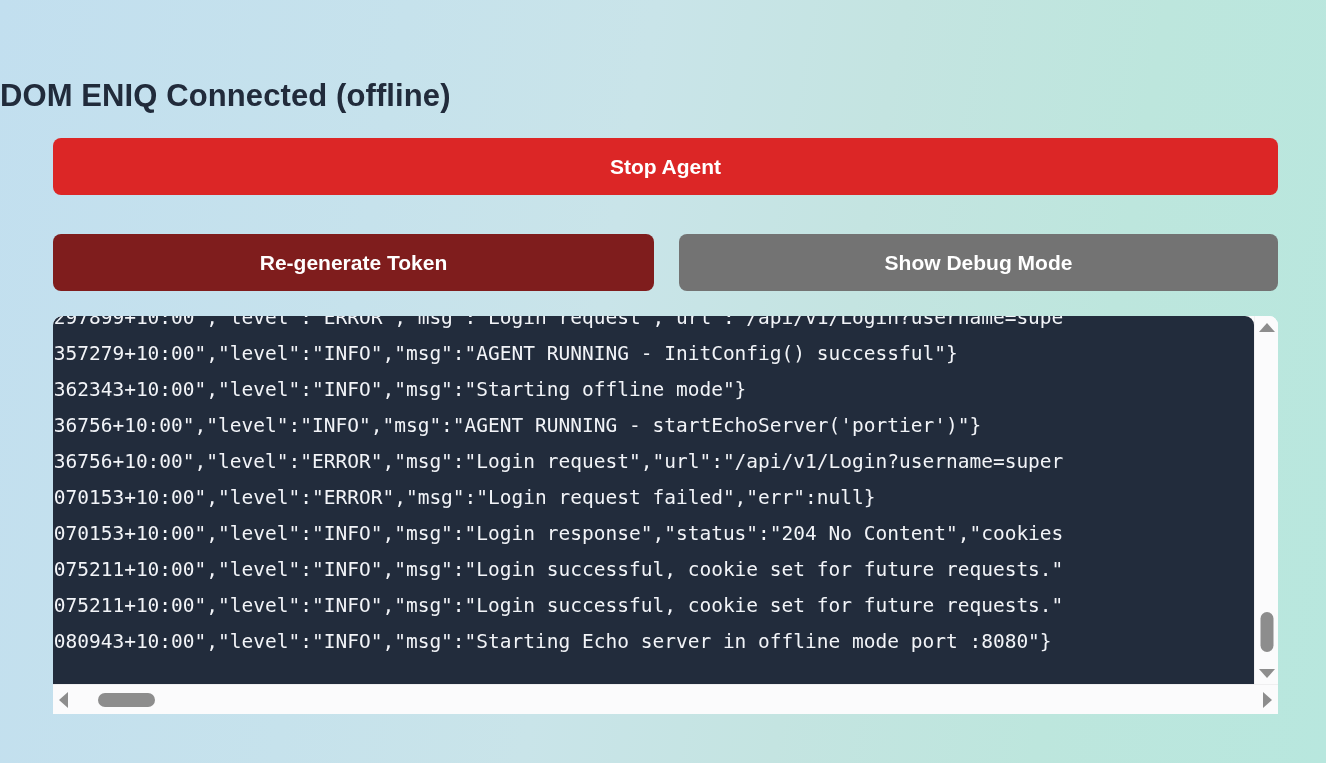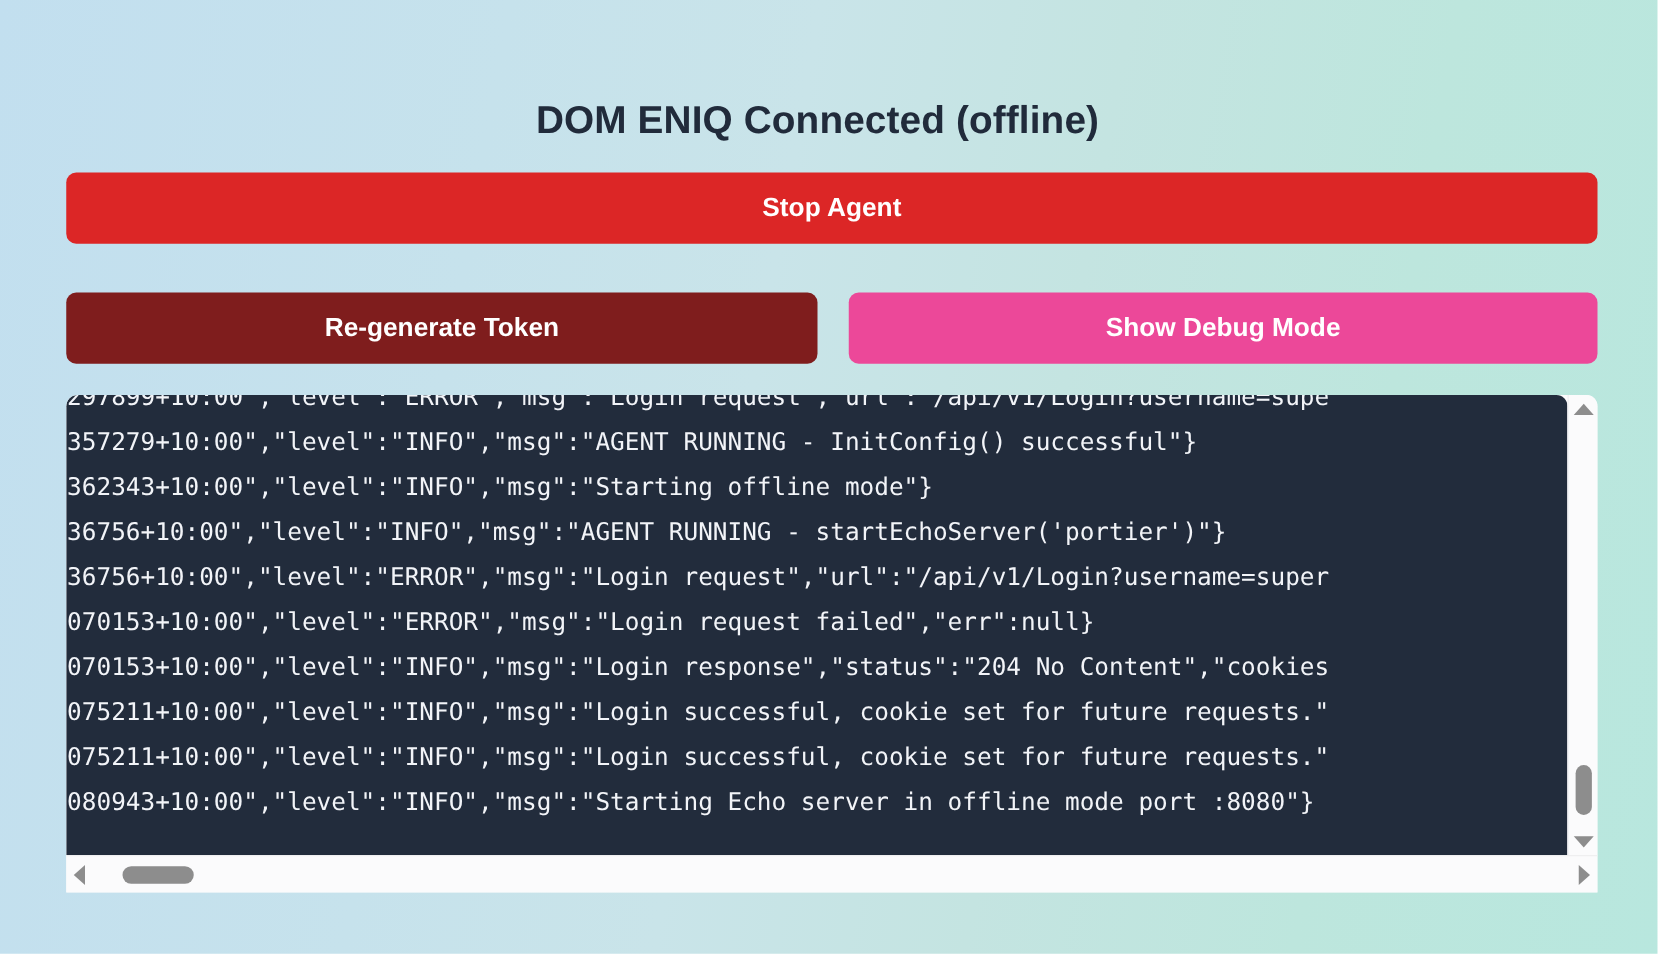--- a/index.html
+++ b/index.html
@@ -20,21 +20,21 @@
     position: relative;
     width: 1326px;
     height: 763px;
   }
 
   .page-title {
     position: absolute;
     top: 53px;
     left: 0;
     width: 1308px;
-    text-align: center;
+    text-align: left;
     font-size: 31px;
     font-weight: 700;
     color: #212b3b;
     letter-spacing: 0.1px;
     line-height: 44px;
   }
 
   .btn {
     position: absolute;
     border: 0;
@@ -66,21 +66,21 @@
     width: 601px;
     height: 57px;
     background: #7f1d1d;
   }
 
   .btn-debug {
     left: 679px;
     top: 234px;
     width: 599px;
     height: 57px;
-    background: #ec4899;
+    background: #737373;
   }
 
   
   .log-outer {
     position: absolute;
     left: 53px;
     top: 316px;
     width: 1225px;
     height: 398px;
     background: #fbfbfc;

